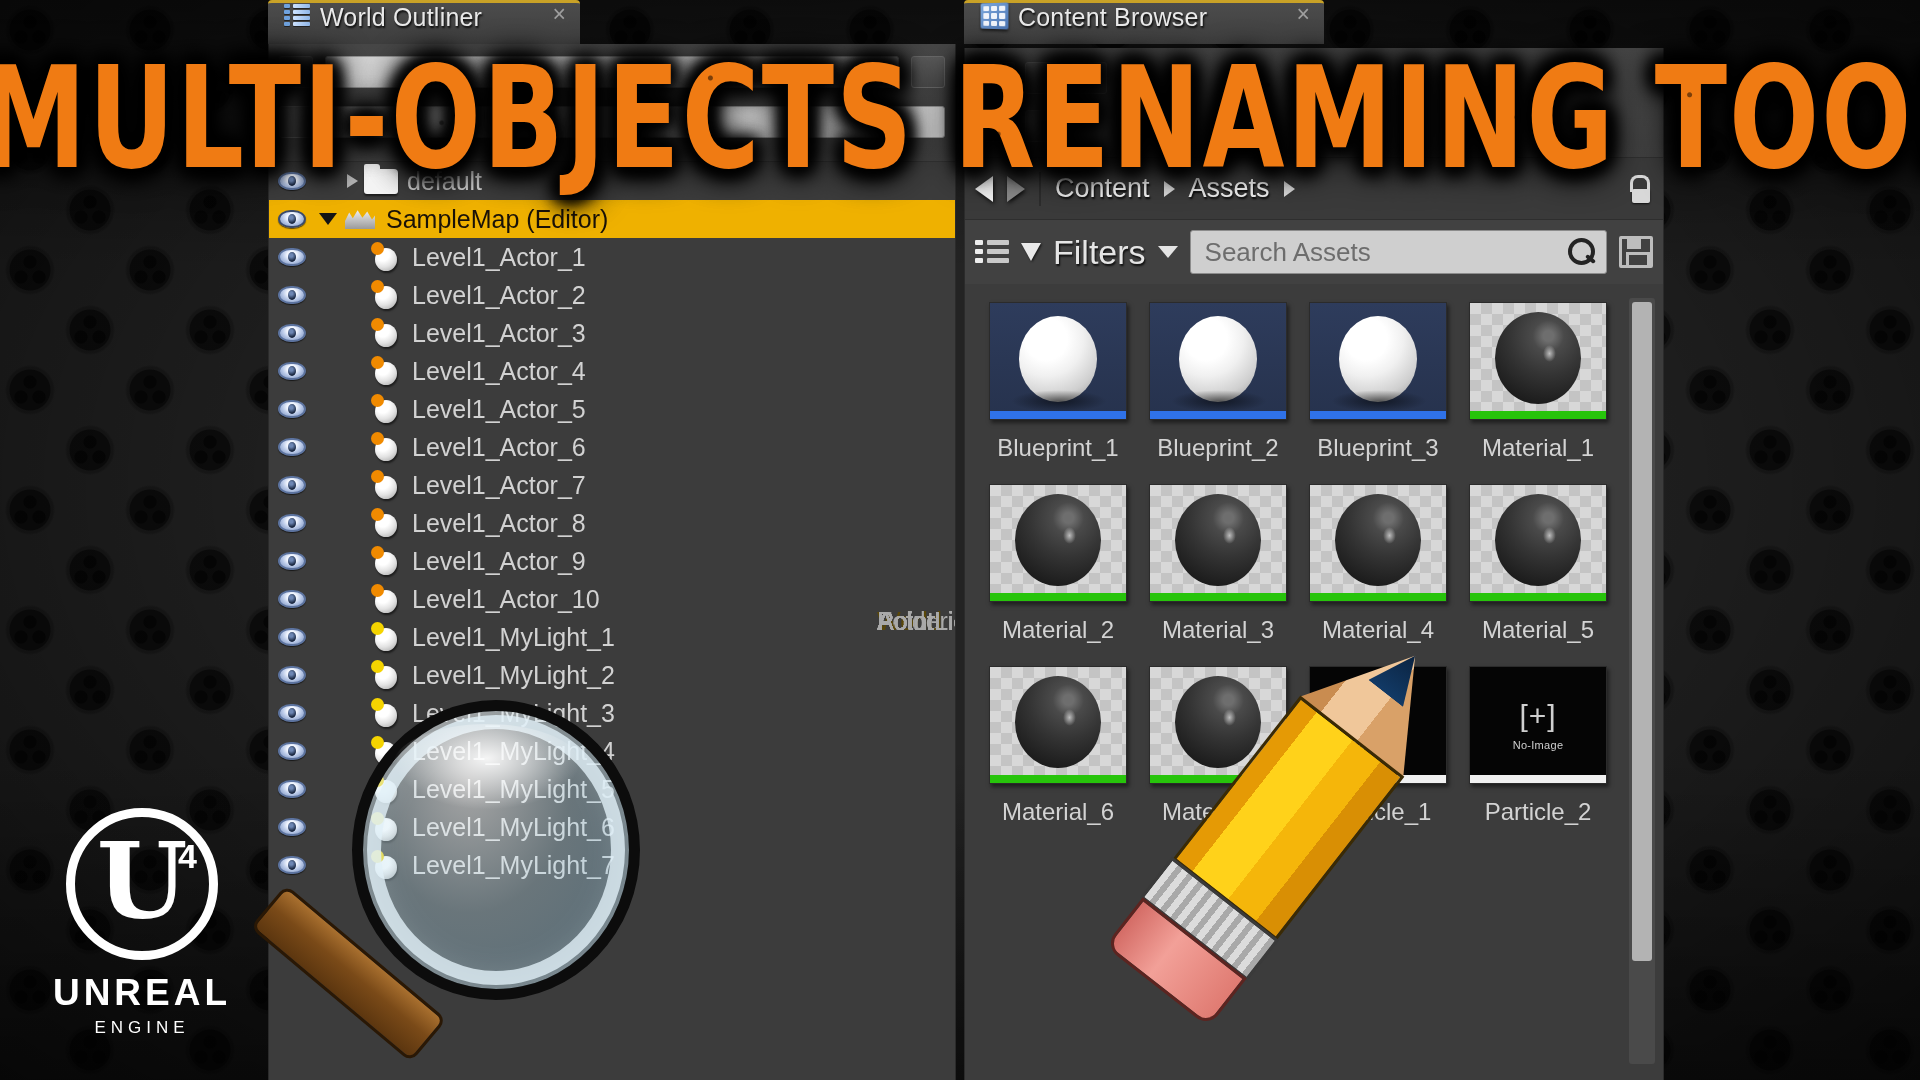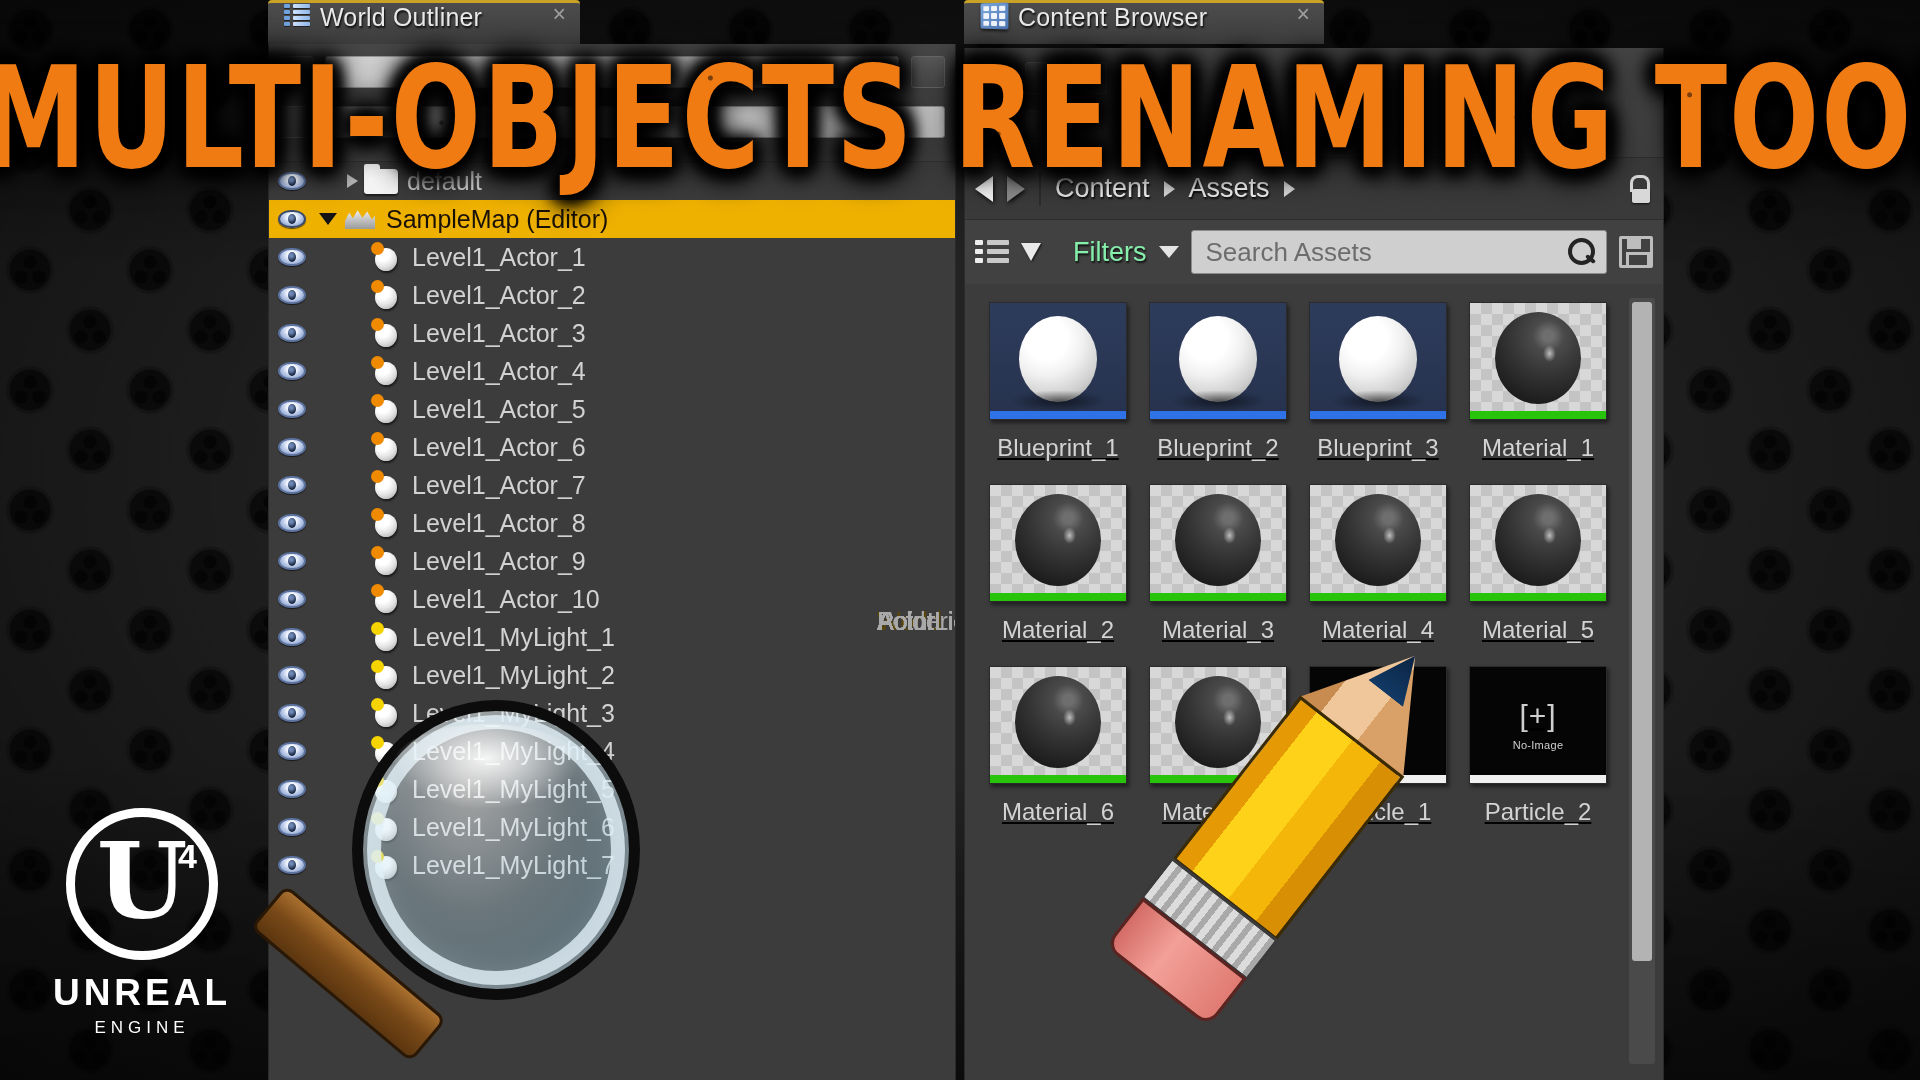--- a/index.html
+++ b/index.html
@@ -244,21 +244,21 @@
     position: absolute; height: 5px; background: #c9c9c9; border-radius: 1px; left: 12px; width: 22px;
   }
   .ico-viewopts b {
     position: absolute; left: 0; width: 8px; height: 5px; background: #ededed; border-radius: 1px;
   }
   .filter-funnel {
     width: 0; height: 0; flex: none;
     border-left: 10px solid transparent; border-right: 10px solid transparent; border-top: 18px solid #e9e9e9;
     filter: drop-shadow(1px 1px 1px rgba(0,0,0,.7));
   }
-  .filters-label { font-size: 27px; color: #86efac; text-shadow: 1px 2px 2px rgba(0,0,0,.8); margin-left: 20px; }
+  .filters-label { font-size: 34px; color: #e5e5e5; text-shadow: 1px 2px 2px rgba(0,0,0,.8); }
   .chev-down {
     width: 0; height: 0; flex: none;
     border-left: 10px solid transparent; border-right: 10px solid transparent; border-top: 12px solid #e4e4e4;
   }
   .search-box {
     flex: 1; height: 44px; background: #cfcfcf; border: 1px solid #8c8c8c; border-radius: 3px;
     display: flex; align-items: center; padding: 0 10px 0 14px;
   }
   .search-ph { flex: 1; font-size: 26px; color: #6d6d6d; }
   .ico-search { width: 30px; height: 30px; flex: none; position: relative; }
@@ -279,21 +279,21 @@
   }
   .ico-save::after {
     content:""; position: absolute; left: 4px; bottom: 0px; width: 18px; height: 10px; border: 3px solid #bdbdbd; border-bottom:none;
   }
 
   .asset-area {
     position: absolute; left: 0; right: 0; top: 236px; bottom: 0;
     background: #3c3c3c; padding: 18px 0 0 14px;
   }
   .asset-grid { display: flex; flex-wrap: wrap; gap: 0px 2px; width: 640px; }
-  .asset { width: 158px; text-decoration: underline; }
+  .asset { width: 158px; }
   .thumb {
     width: 138px; height: 118px; margin: 0 auto;
     position: relative; box-shadow: 2px 3px 4px rgba(0,0,0,.5);
     border: 1px solid #2b2b2b;
   }
   .thumb.bp { background: linear-gradient(180deg,#2e3c5c, #26324d); }
   .thumb.mat {
     background-color: #d8d8d8;
     background-image:
       linear-gradient(45deg,#c4c4c4 25%, transparent 25%, transparent 75%, #c4c4c4 75%),

